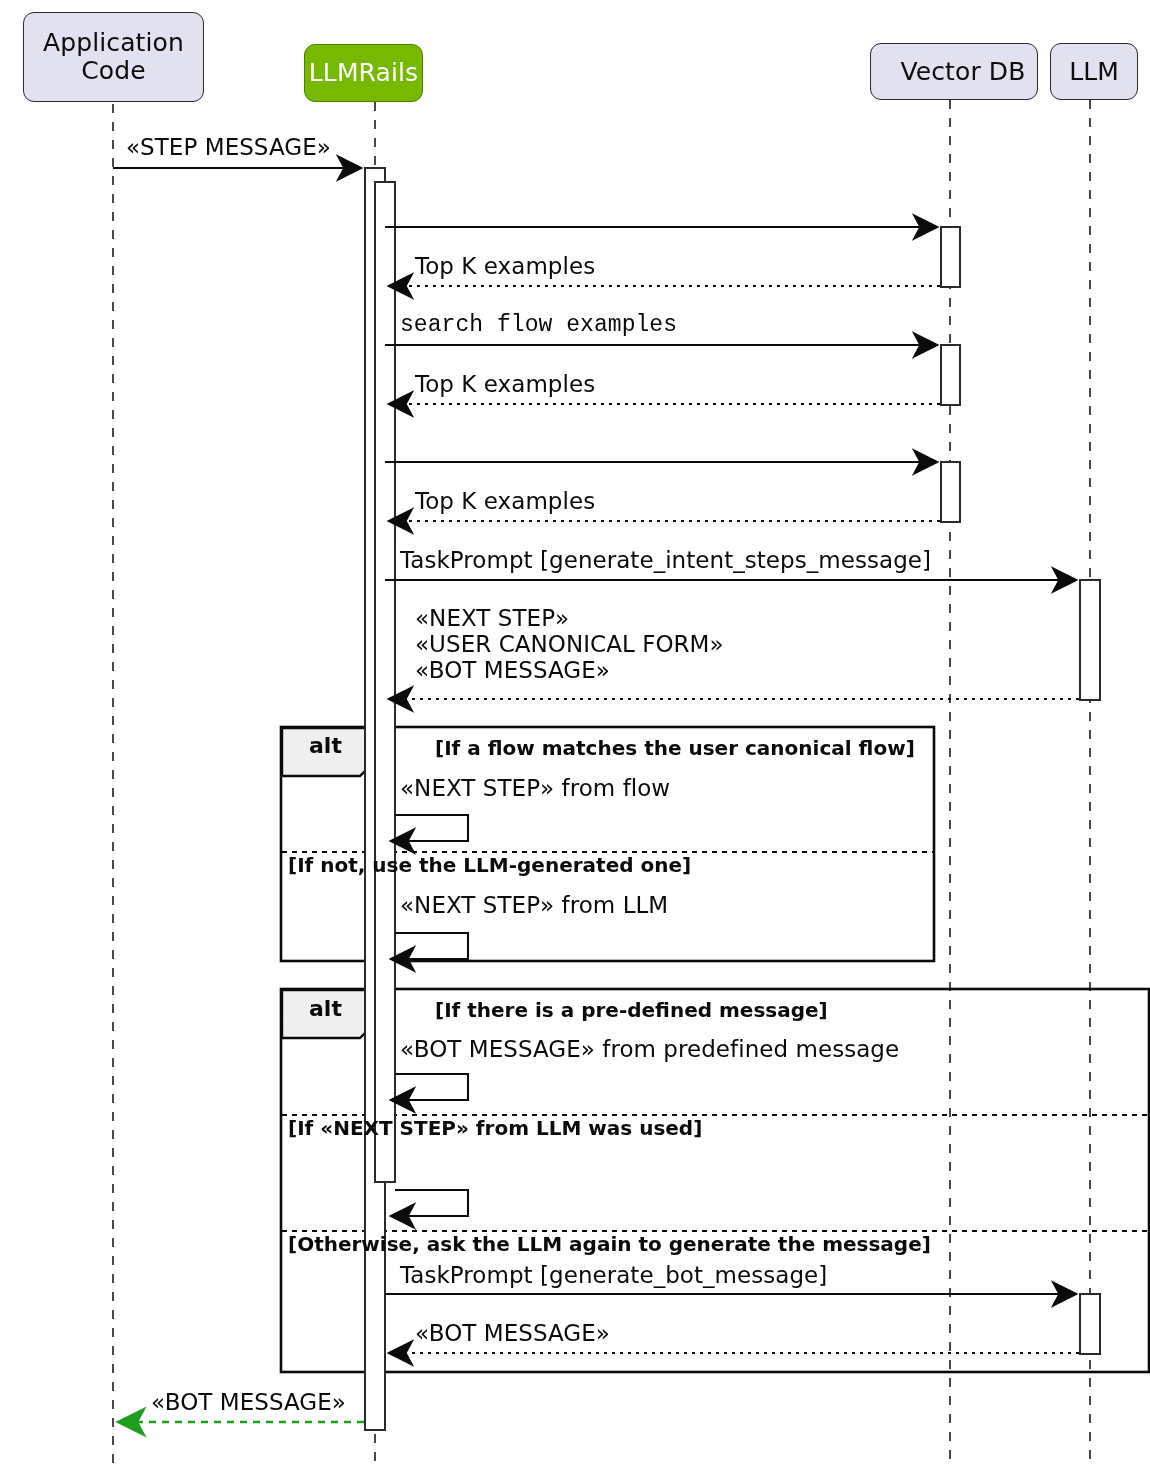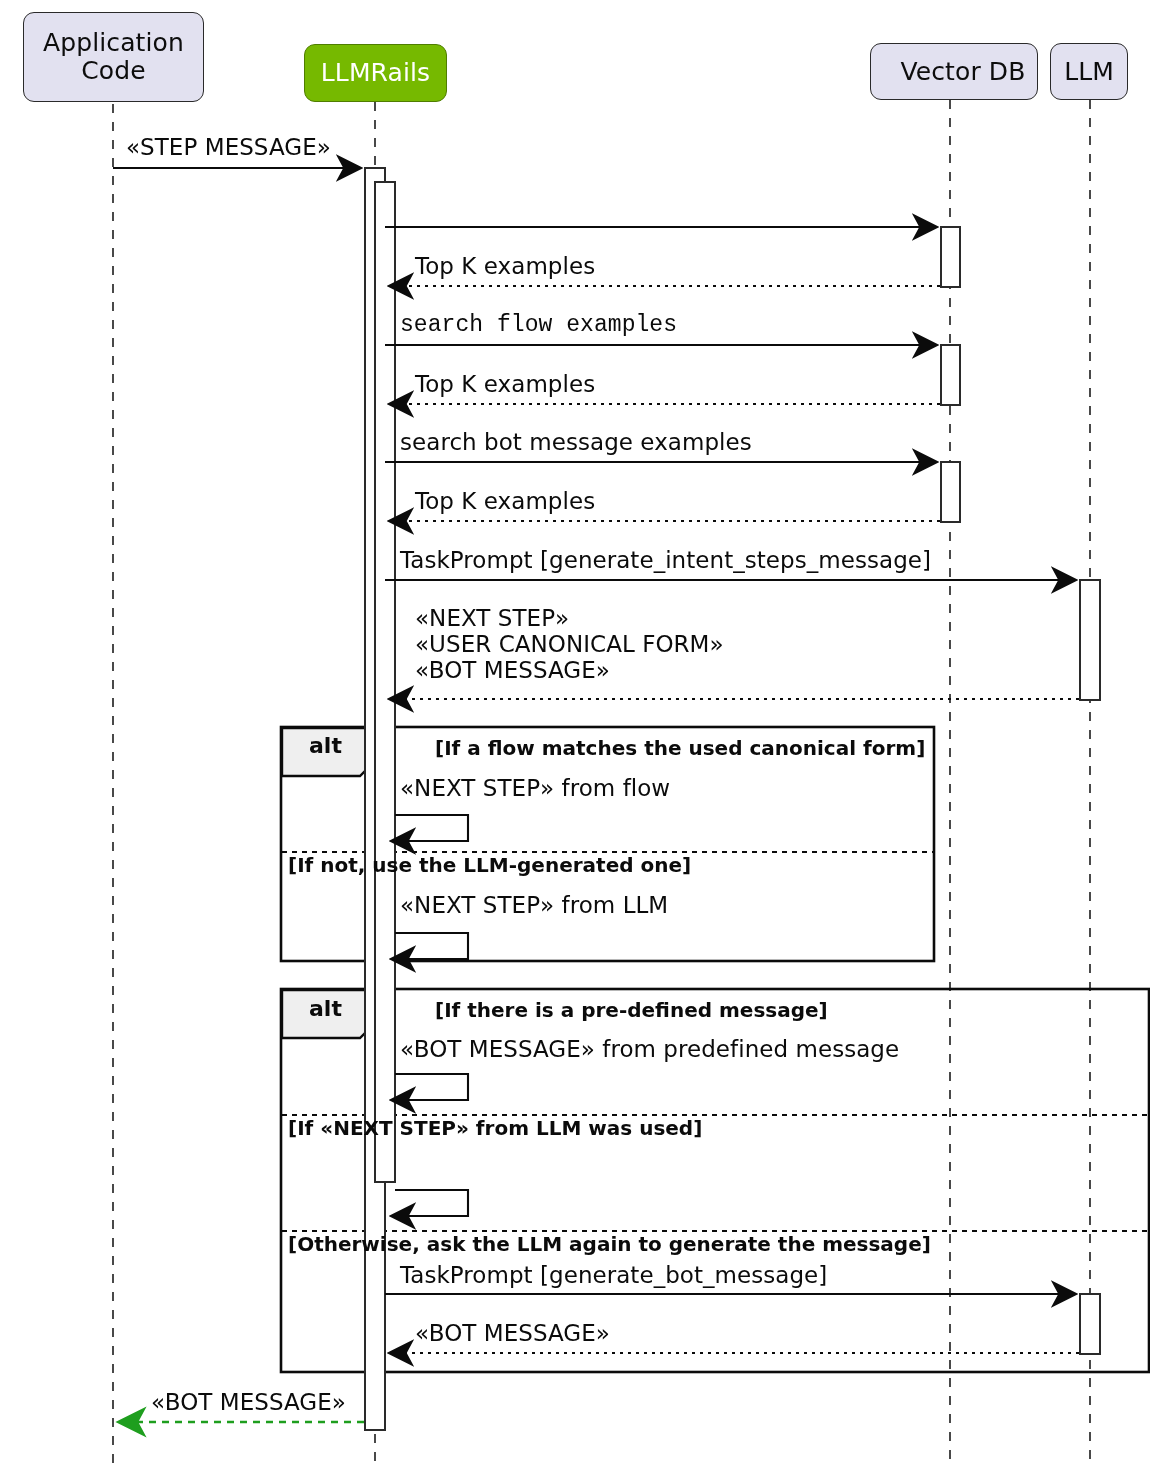--- a/index.html
+++ b/index.html
@@ -141,55 +141,54 @@
     </g>
   </svg>
 
   <div class="participant-box" style="left:11px; top:12px; width:181px; height:90px;">
     <div>
       <div>Application</div>
       <div>Code</div>
     </div>
   </div>
 
-  <div class="participant-box accent" style="left:292px; top:44px; width:143px; height:58px;justify-content:center;">
+  <div class="participant-box accent" style="left:292px; top:44px; width:119px; height:58px;justify-content:center;">
     <span>LLMRails</span>
   </div>
 
   <div class="participant-box" style="left:858px; top:43px; width:168px; height:57px;padding-left:18px;">
     <span>Vector DB</span>
   </div>
 
-  <div class="participant-box" style="left:1038px; top:43px; width:78px; height:57px;">
+  <div class="participant-box" style="left:1038px; top:43px; width:88px; height:57px;">
     <span>LLM</span>
   </div>
 
   <div class="msg-label" style="left:114px; top:134px;">«STEP MESSAGE»</div>
   <div class="msg-label" style="left:403px; top:253px;">Top K examples</div>
   <div class="msg-label" style="left:388px; top:312px;font-family:Liberation Mono, monospace;">search flow examples</div>
   <div class="msg-label" style="left:403px; top:371px;">Top K examples</div>
-  <div class="msg-label" style="left:388px; top:429px;">search bot message examples</div>
   <div class="msg-label" style="left:403px; top:488px;">Top K examples</div>
   <div class="msg-label" style="left:388px; top:547px;">TaskPrompt [generate_intent_steps_message]</div>
 
   <div style="position:absolute; left:403px; top:605px;">
     <div class="msg-label" style="position:static;">«NEXT STEP»</div>
     <div class="msg-label" style="position:static;">«USER CANONICAL FORM»</div>
     <div class="msg-label" style="position:static;">«BOT MESSAGE»</div>
   </div>
 
   <div class="msg-label" style="left:388px; top:775px;">«NEXT STEP» from flow</div>
   <div class="msg-label" style="left:388px; top:892px;text-align:right;">«NEXT STEP» from LLM</div>
   <div class="msg-label" style="left:388px; top:1036px;">«BOT MESSAGE» from predefined message</div>
   <div class="msg-label" style="left:388px; top:1262px;">TaskPrompt [generate_bot_message]</div>
   <div class="msg-label" style="left:403px; top:1320px;">«BOT MESSAGE»</div>
   <div class="msg-label" style="left:139px; top:1389px;">«BOT MESSAGE»</div>
 
   <div class="frag-op" style="left:297px; top:733px;">alt</div>
-  <div class="guard" style="left:423px; top:736px;">[If a flow matches the used canonical form]</div>
+  <div class="guard" style="left:423px; top:736px;">[If a flow matches the user canonical flow]</div>
   <div class="guard" style="left:276px; top:853px;">[If not, use the LLM-generated one]</div>
 
   <div class="frag-op" style="left:297px; top:996px;">alt</div>
   <div class="guard" style="left:423px; top:998px;">[If there is a pre-defined message]</div>
   <div class="guard" style="left:276px; top:1116px;">[If «NEXT STEP» from LLM was used]</div>
   <div class="guard" style="left:276px; top:1232px;">[Otherwise, ask the LLM again to generate the message]</div>
 
 </div>
 
 </body></html>

